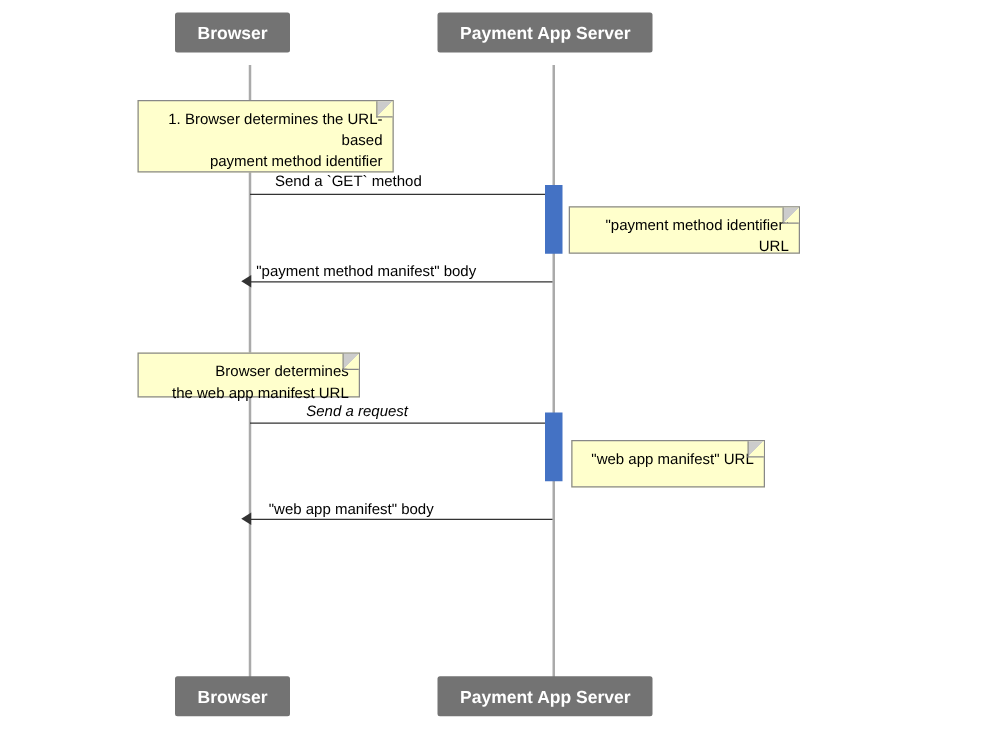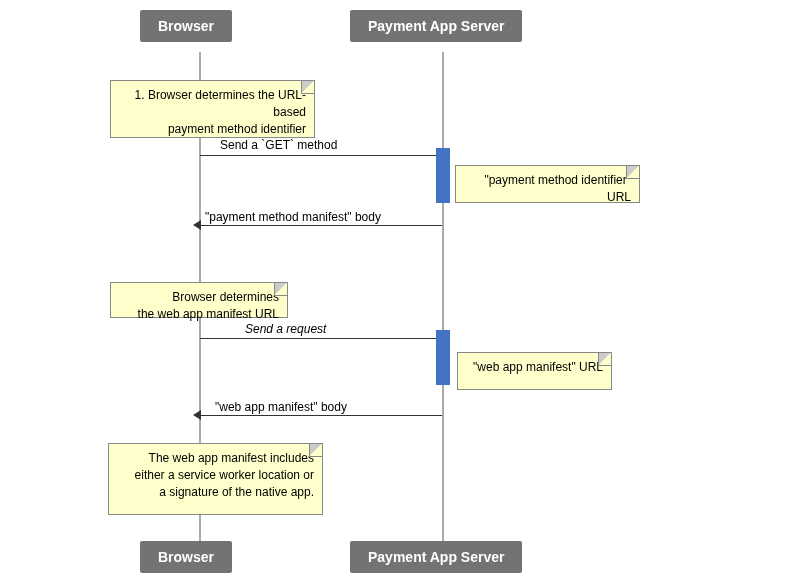--- a/index.html
+++ b/index.html
@@ -119,20 +119,17 @@
   <div style="position:absolute; left:436px; top:330px; width:14px; height:55px; background:#4472c4;"></div>
 
   <div class="note-box folded" style="left:457px; top:352px; width:155px; height:38px;">
     "web app manifest" URL
   </div>
 
   <div style="position:absolute; left:200px; top:415px; width:242px; height:1px; background:#333;"></div>
   <div style="position:absolute; left:193px; top:410px;" class="arrowhead-left"></div>
   <div style="position:absolute; left:215px; top:400px; font-size:12px;">"web app manifest" body</div>
 
-  <div class="note-box folded" style="left:108px; top:443px; width:215px; height:72px;">
-    The web app manifest includes<br>either a service worker location or<br>a signature of the native app.
-  </div>
 
   <div class="lifeline-box" style="left:140px; top:541px;">Browser</div>
   <div class="lifeline-box" style="left:350px; top:541px;">Payment App Server</div>
 
 </div>
 
 </body></html>

